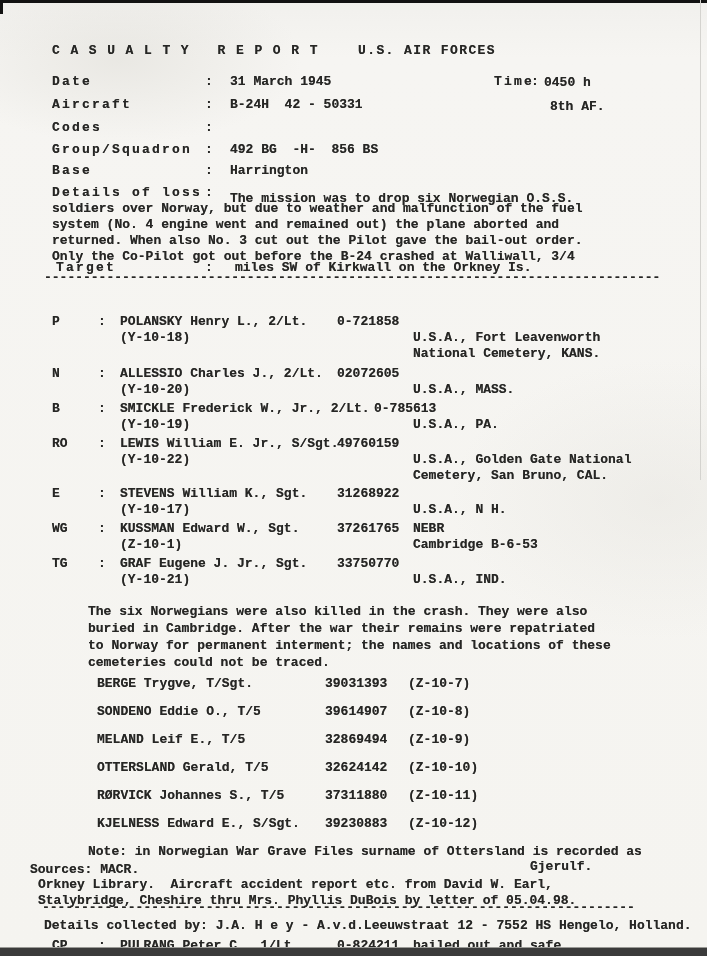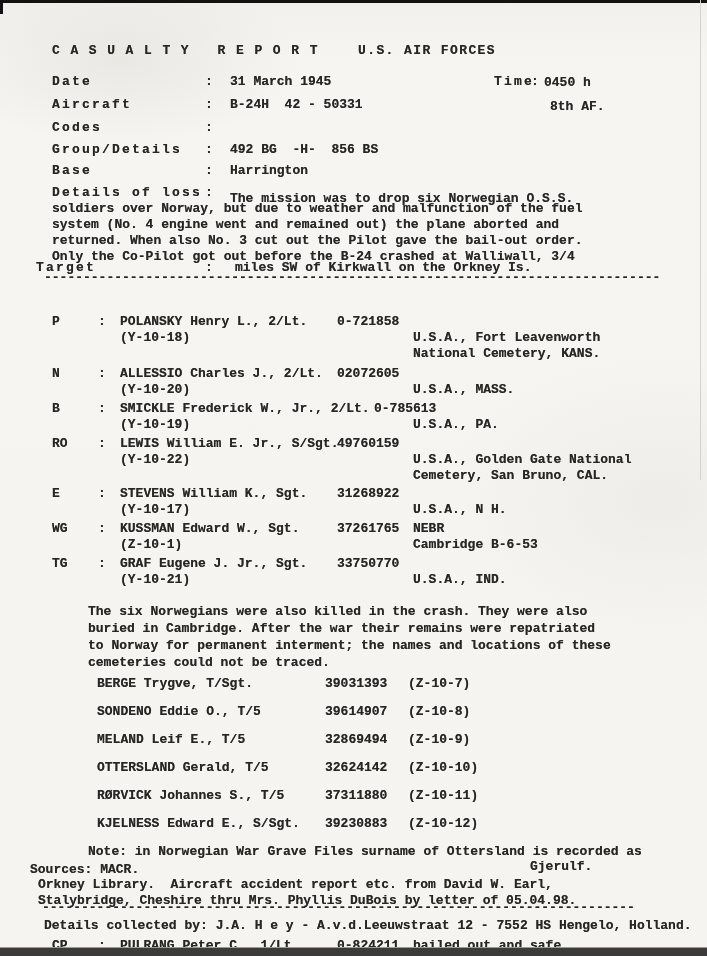--- a/index.html
+++ b/index.html
@@ -48,38 +48,38 @@
     <span class="t" style="left:550px;top:100px">8th AF.</span>
 
     <span class="t ls" style="left:52px;top:98px">Aircraft</span>
     <span class="t" style="left:205px;top:98px">:</span>
     <span class="t" style="left:230px;top:98px">B-24H  42 - 50331</span>
 
     <span class="t ls" style="left:52px;top:121px">Codes</span>
     <span class="t" style="left:205px;top:121px">:</span>
     <span class="t" style="left:230px;top:121px"></span>
 
-    <span class="t ls" style="left:52px;top:143px">Group/Details</span>
+    <span class="t ls" style="left:52px;top:143px">Group/Squadron</span>
     <span class="t" style="left:205px;top:143px">:</span>
     <span class="t" style="left:230px;top:143px">492 BG  -H-  856 BS</span>
 
     <span class="t ls" style="left:52px;top:164px">Base</span>
     <span class="t" style="left:205px;top:164px">:</span>
     <span class="t" style="left:230px;top:164px">Harrington</span>
   </div>
 
   <div>
     <span class="t ls" style="left:52px;top:186px">Details of loss</span>
     <span class="t" style="left:205px;top:186px">:</span>
     <span class="t" style="left:230px;top:192px">The mission was to drop six Norwegian O.S.S.</span>
     <span class="t" style="left:52px;top:202px">soldiers over Norway, but due to weather and malfunction of the fuel</span>
     <span class="t" style="left:52px;top:218px">system (No. 4 engine went and remained out) the plane aborted and</span>
     <span class="t" style="left:52px;top:234px">returned. When also No. 3 cut out the Pilot gave the bail-out order.</span>
     <span class="t" style="left:52px;top:250px">Only the Co-Pilot got out before the B-24 crashed at Walliwall, 3/4</span>
-    <span class="t ls" style="left:36px;top:261px">Target</span>
+    <span class="t ls" style="left:56px;top:261px">Target</span>
     <span class="t" style="left:205px;top:261px">:</span>
     <span class="t" style="left:235px;top:261px">miles SW of Kirkwall on the Orkney Is.</span>
   </div>
 
   <span class="t" style="left:44px;top:271px">-------------------------------------------------------------------------------</span>
 
 
   <div>
 
     <span class="t" style="left:52px;top:315px">P</span>

